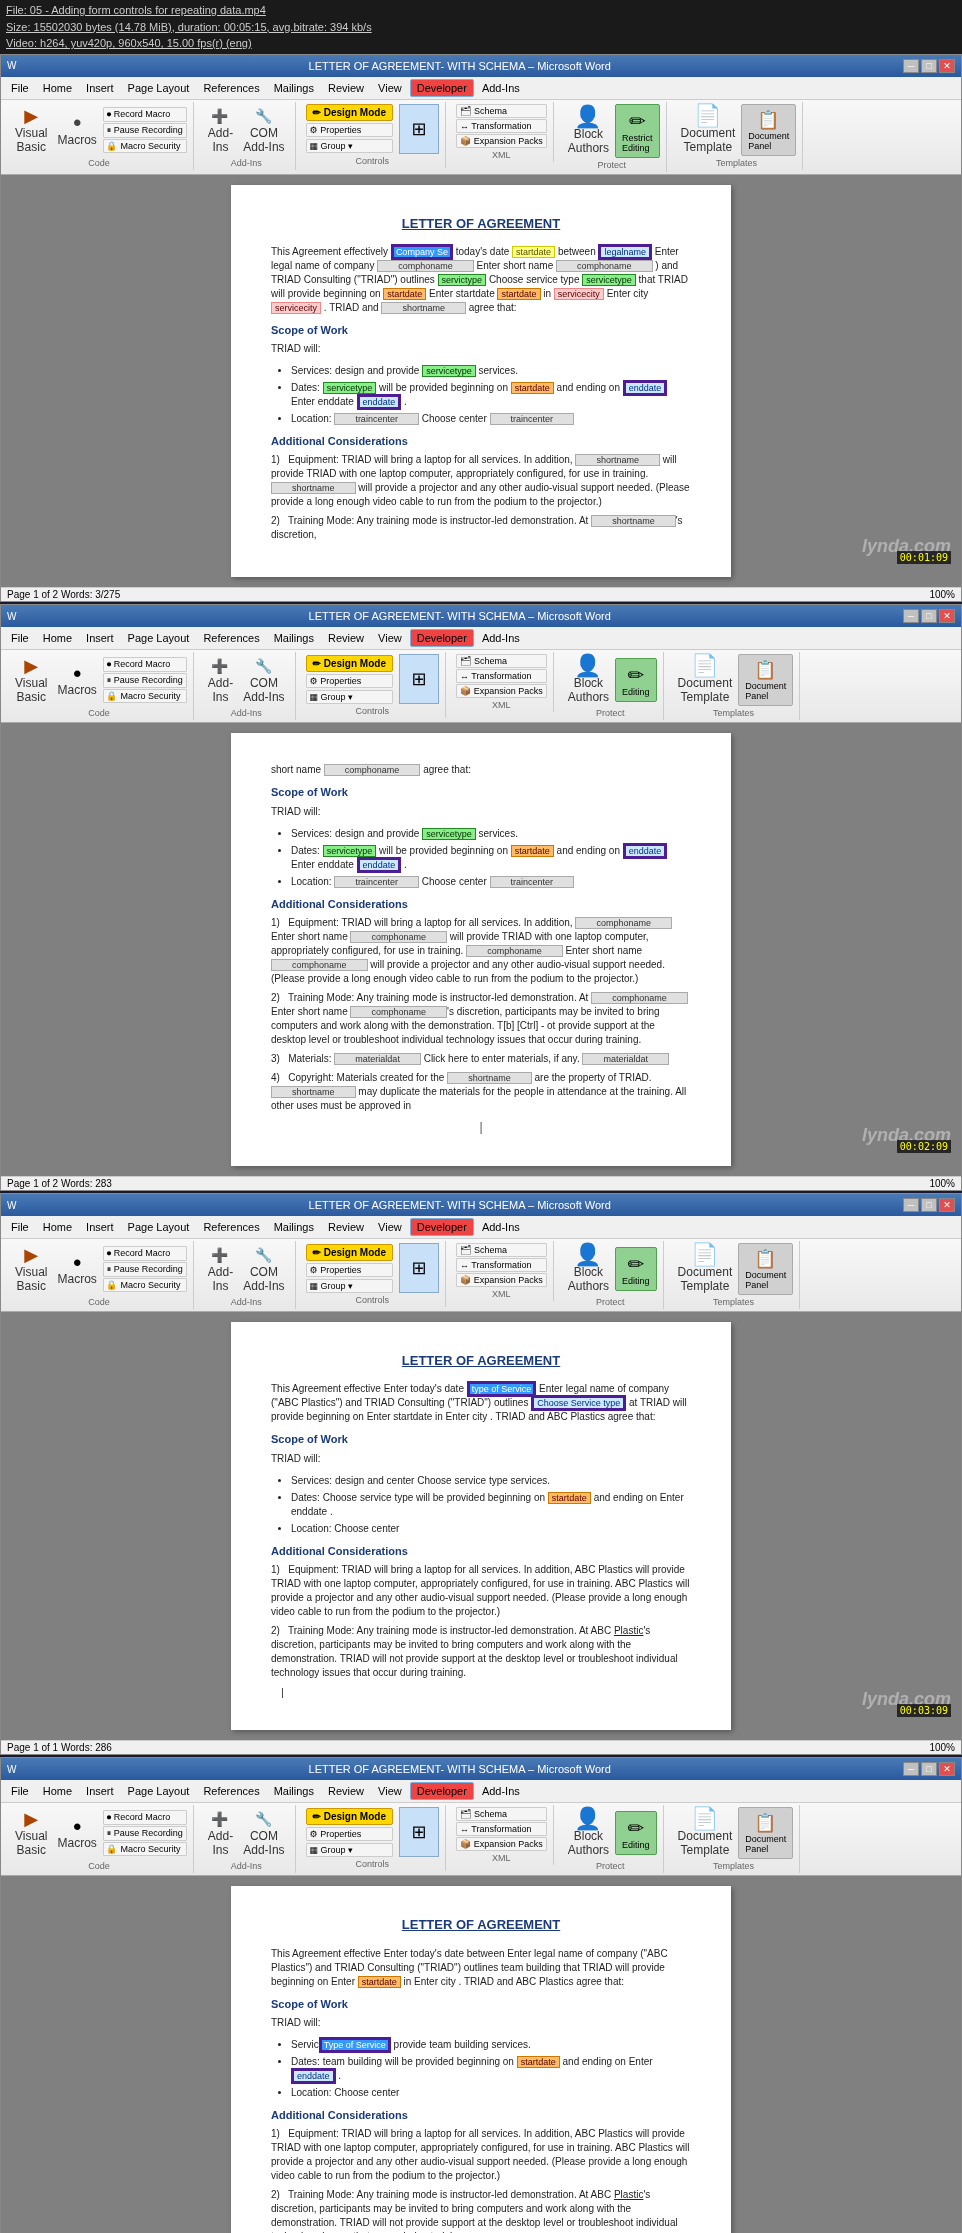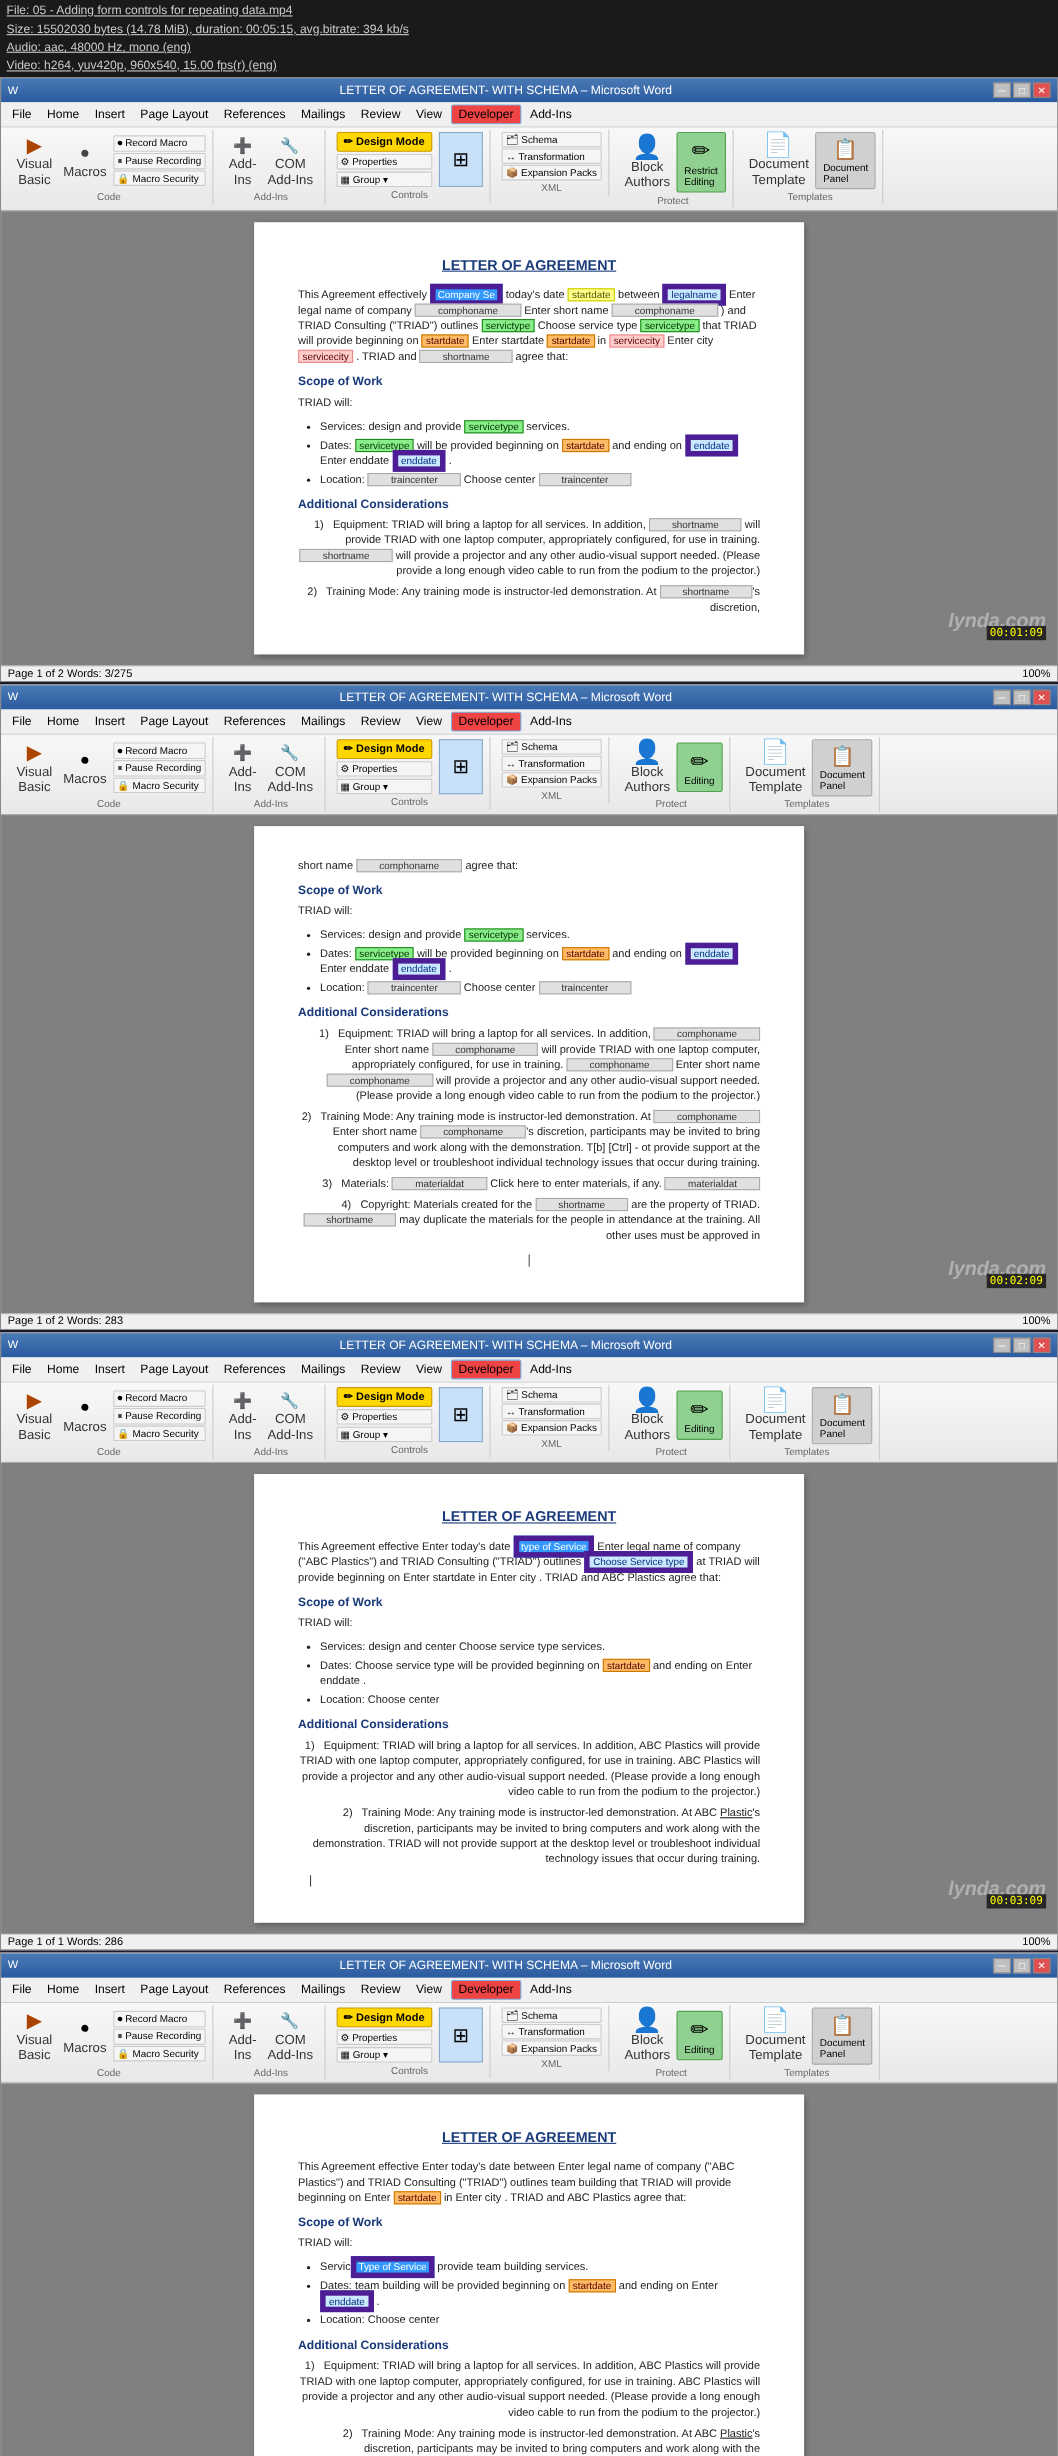--- a/index.html
+++ b/index.html
@@ -235,27 +235,26 @@
     }
 
     .doc-list li {
       margin-bottom: 3px;
       font-size: 10px;
     }
 
     .doc-numbered {
       margin-bottom: 5px;
       font-size: 10px;
-      text-align: right;
     }
 
     
     .field-blue {
       background: #cce8ff;
-      border: 5px solid #4c1d95;
+      border: 3px solid #4c1d95;
       padding: 0 3px;
       font-size: 9px;
       color: #003080;
       display: inline;
     }
 
     .field-yellow {
       background: #ffff88;
       border: 1px solid #cccc00;
       padding: 0 3px;
@@ -359,21 +358,20 @@
     }
     .underline { text-decoration: underline; }
   </style>
 </head>
 <body>
 
 <div class="window-wrapper">
   <div class="video-info-bar">
     <div>File: 05 - Adding form controls for repeating data.mp4</div>
     <div>Size: 15502030 bytes (14.78 MiB), duration: 00:05:15, avg.bitrate: 394 kb/s</div>
-    <div>Audio: aac, 48000 Hz, mono (eng)</div>
     <div>Video: h264, yuv420p, 960x540, 15.00 fps(r) (eng)</div>
   </div>
   <div class="window">
     <div class="title-bar">
       <div style="font-size:10px; display:flex; gap:6px;">
         <span>W</span>
       </div>
       <div class="title-bar-title">LETTER OF AGREEMENT- WITH SCHEMA – Microsoft Word</div>
       <div class="title-bar-controls">
         <div class="title-btn">─</div>

